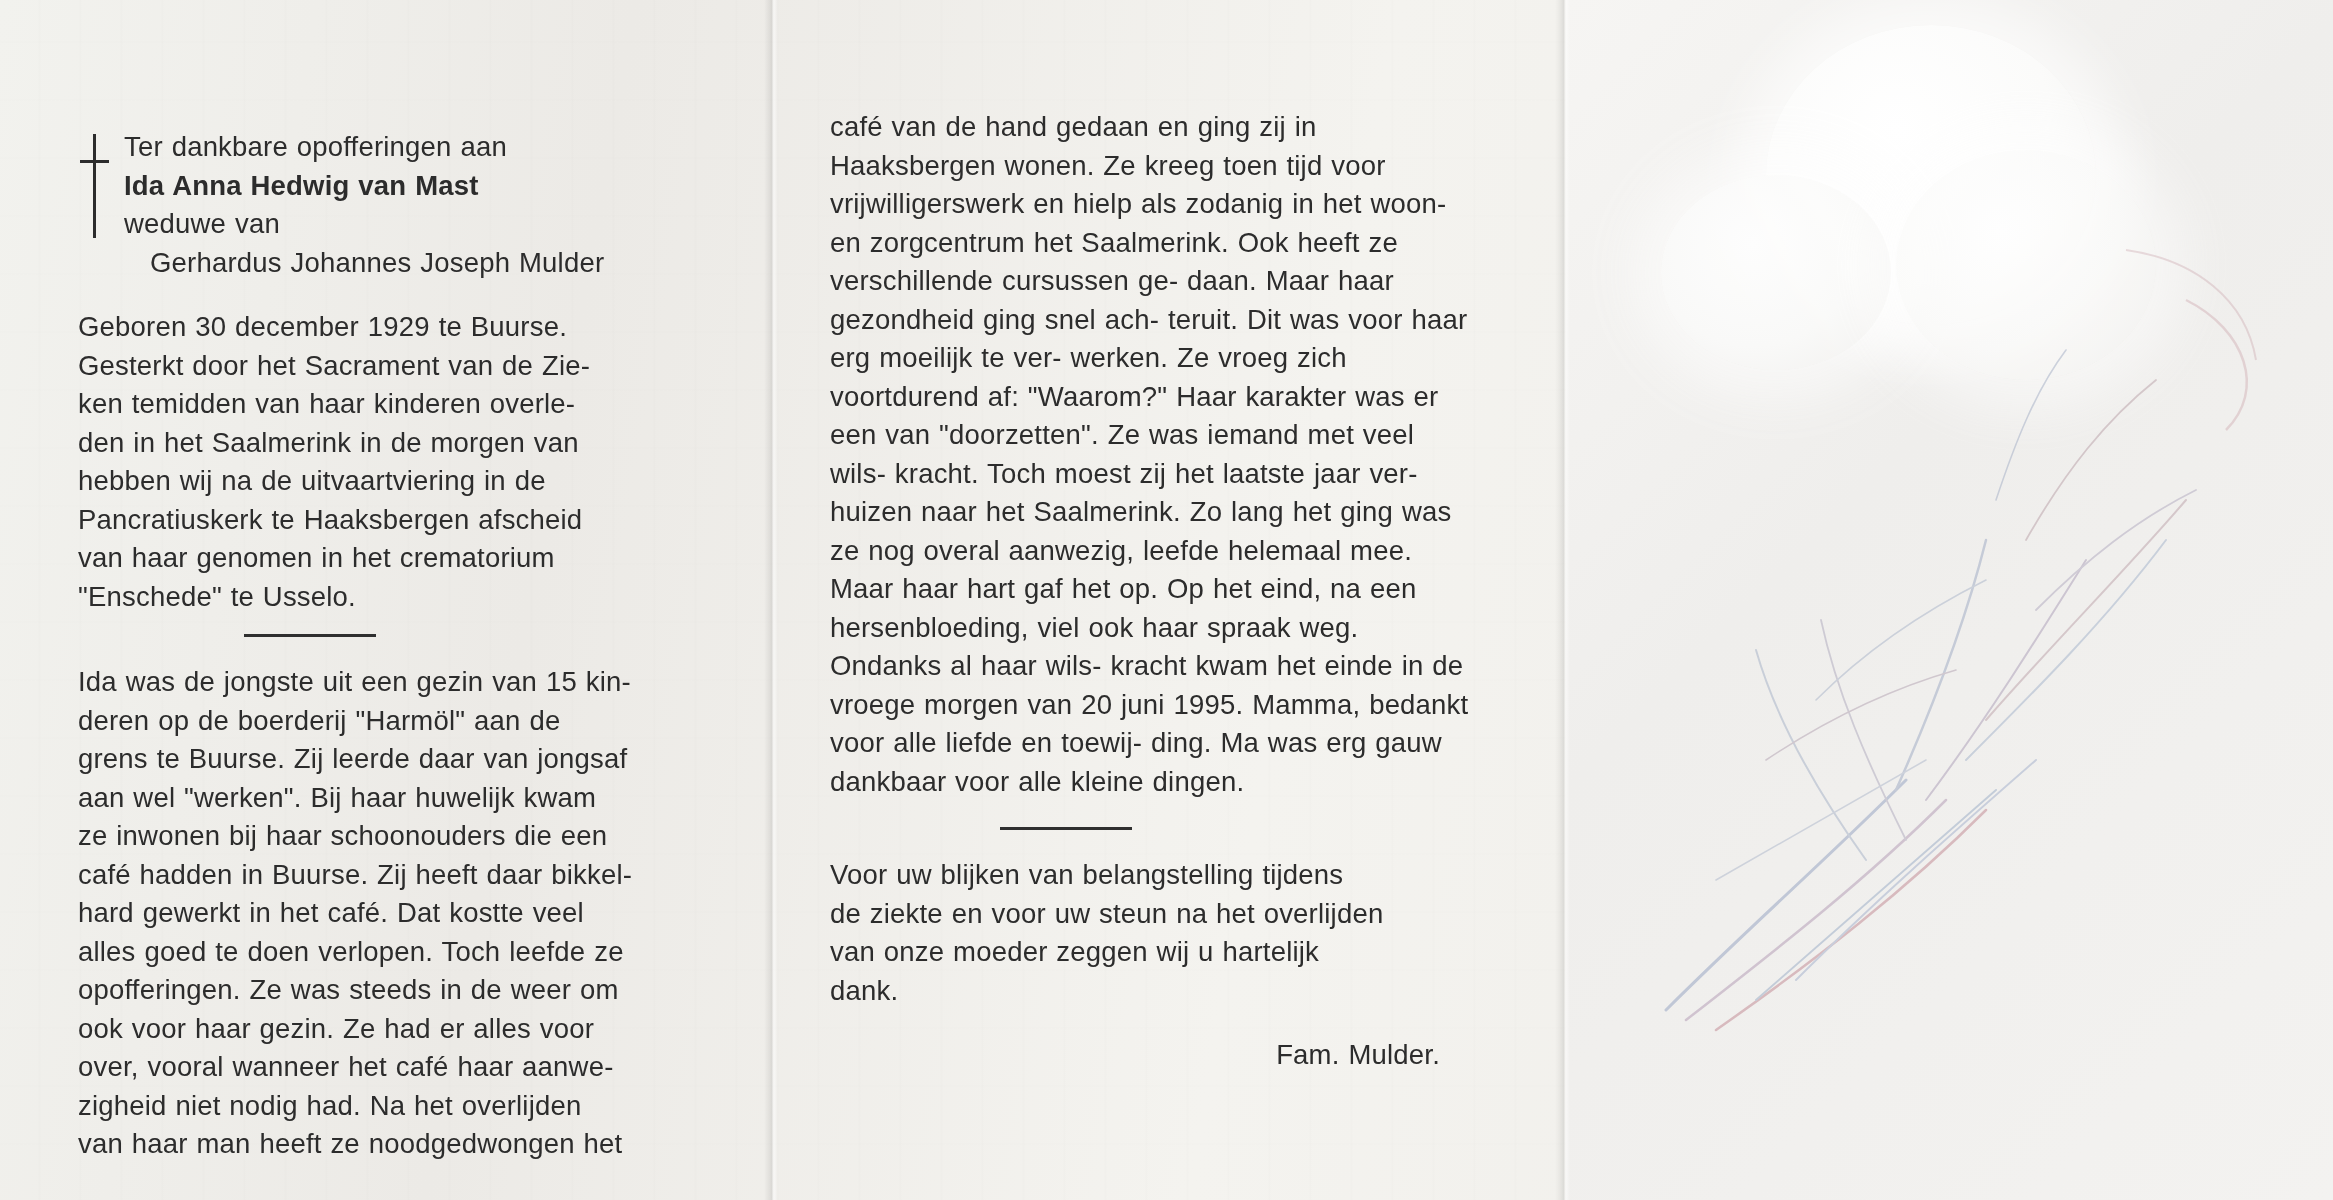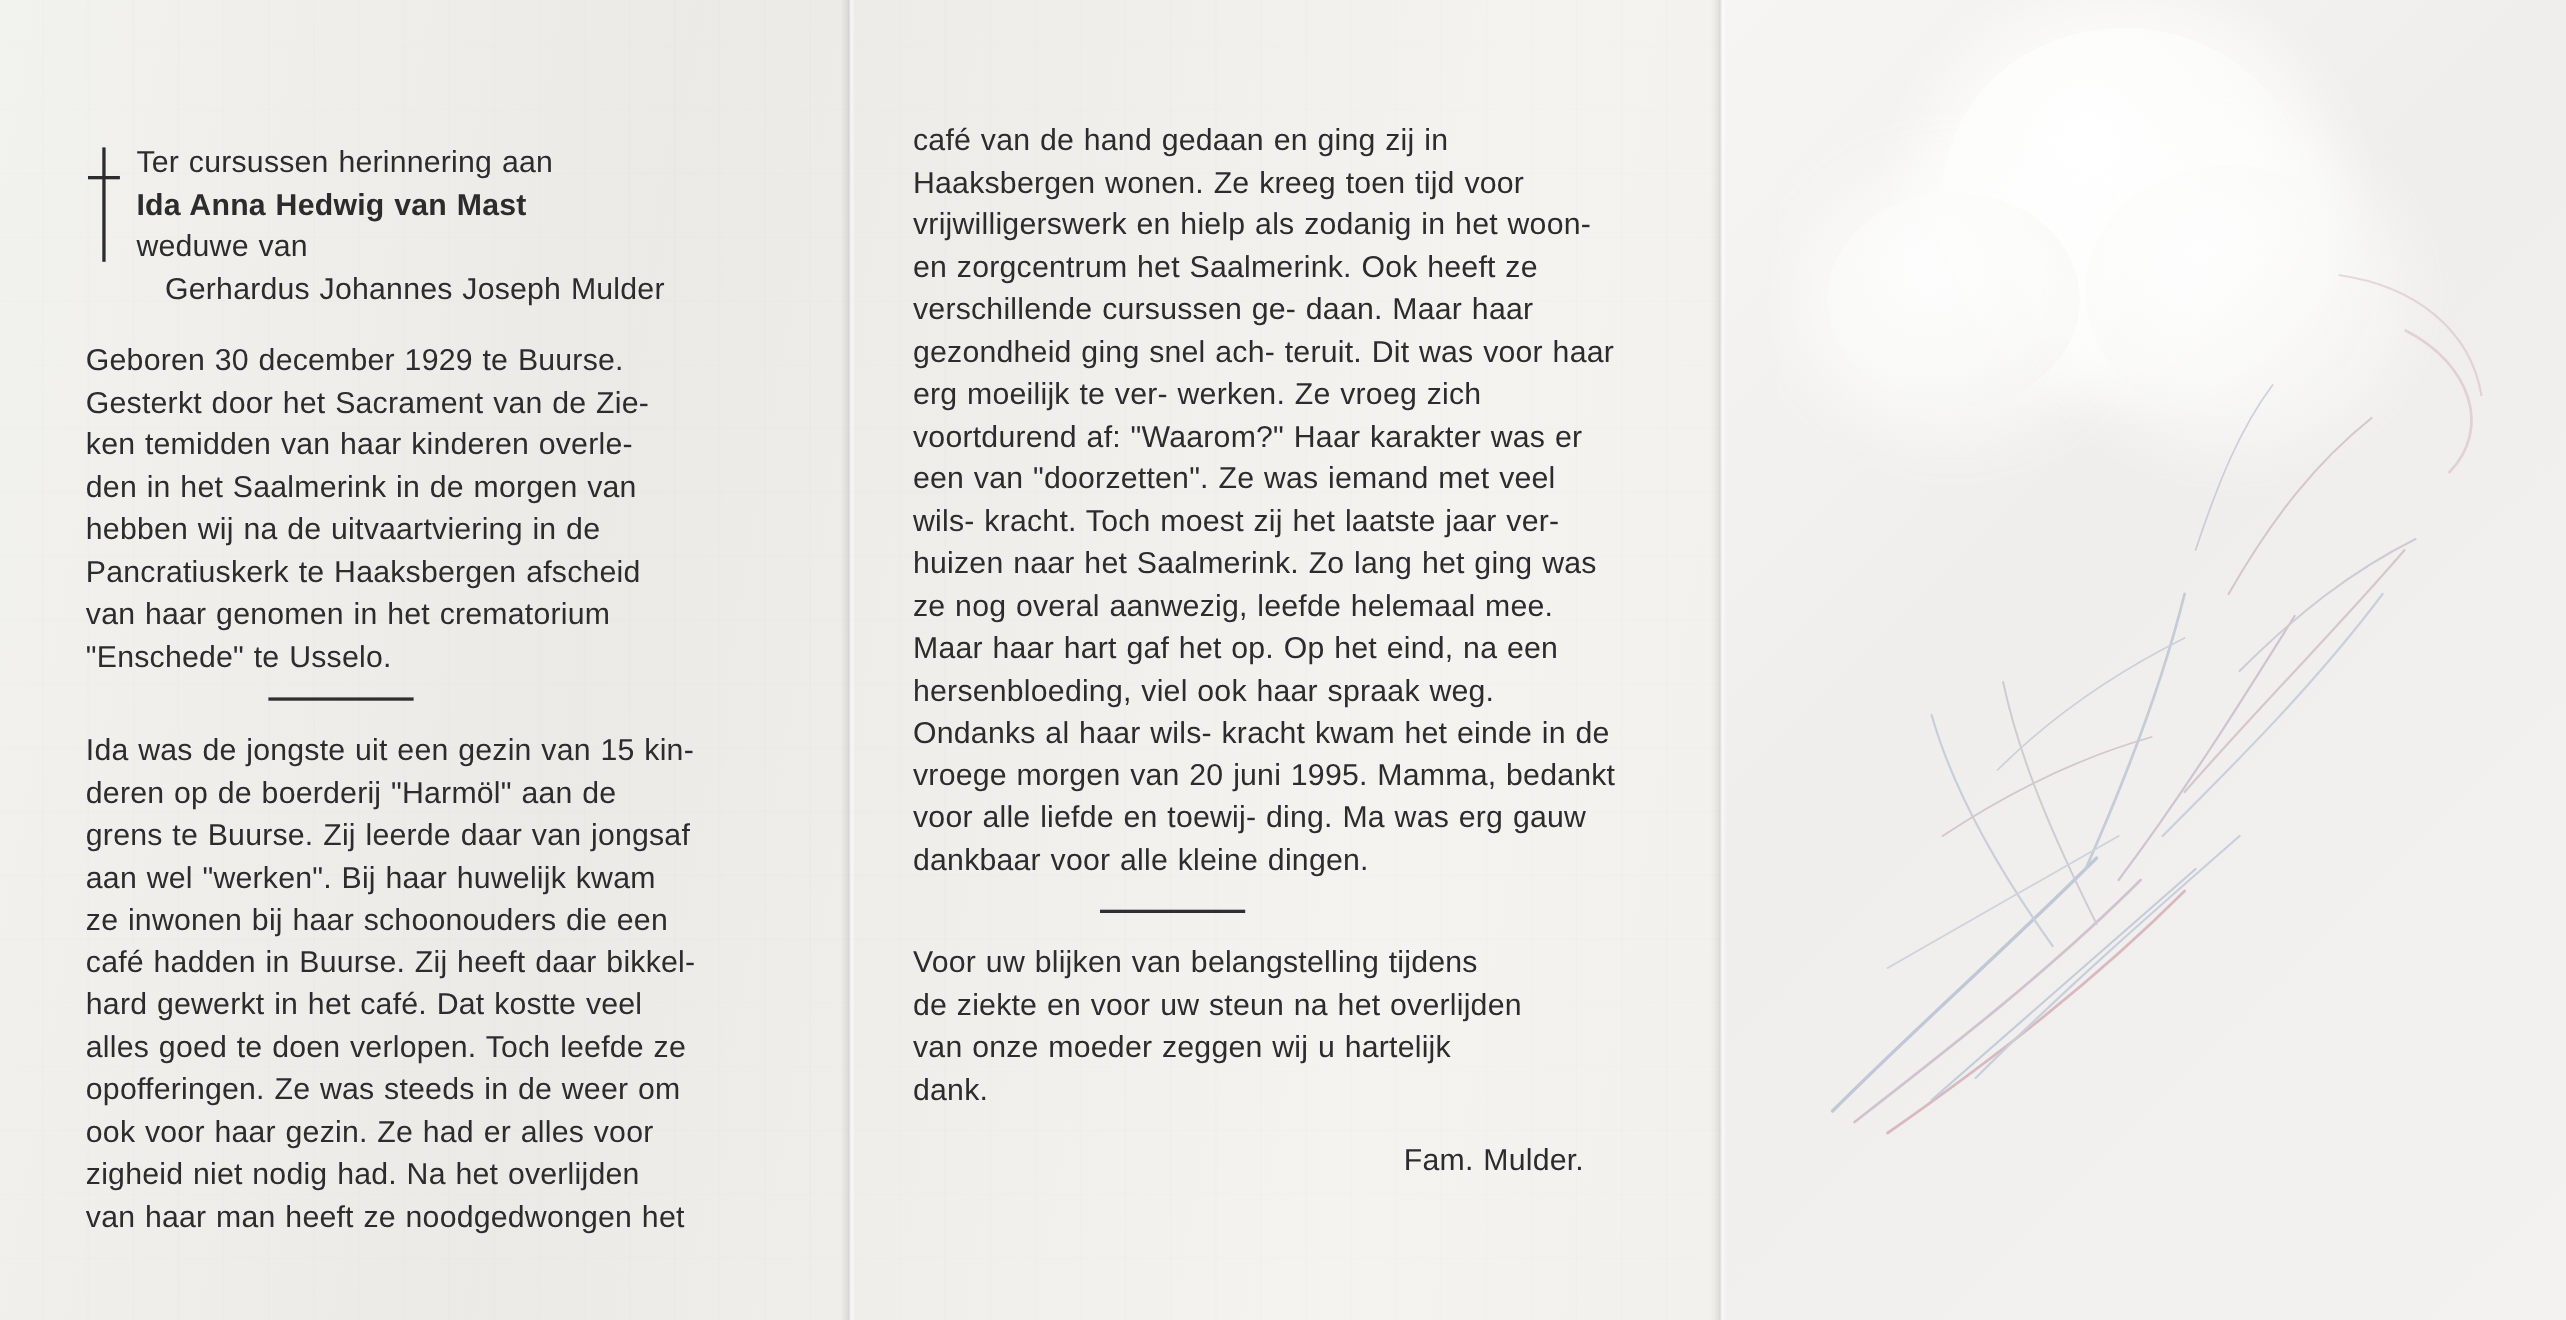--- a/index.html
+++ b/index.html
@@ -130,21 +130,21 @@
 
 <div class="card">
   <div class="paper-noise"></div>
 
   <div class="panel panel-left">
     <div class="text-col left-block">
 
       <div class="header-row">
         <div class="cross"></div>
         <div class="header-lines">
-          <span class="hl">Ter cursussen herinnering aan</span>
+          <span class="hl">Ter dankbare opofferingen aan</span>
           <span class="hl bold">Ida Anna Hedwig van Mast</span>
           <span class="hl">weduwe van</span>
           <span class="hl indent">Gerhardus Johannes Joseph Mulder</span>
         </div>
       </div>
 
       <div class="para">
         <span class="ln">Geboren 30 december 1929 te Buurse.</span>
         <span class="ln">Gesterkt door het Sacrament van de Zie-</span>
         <span class="ln">ken temidden van haar kinderen overle-</span>
@@ -161,20 +161,21 @@
         <span class="ln">Ida was de jongste uit een gezin van 15 kin-</span>
         <span class="ln">deren op de boerderij "Harmöl" aan de</span>
         <span class="ln">grens te Buurse. Zij leerde daar van jongsaf</span>
         <span class="ln">aan wel "werken". Bij haar huwelijk kwam</span>
         <span class="ln">ze inwonen bij haar schoonouders die een</span>
         <span class="ln">café hadden in Buurse. Zij heeft daar bikkel-</span>
         <span class="ln">hard gewerkt in het café. Dat kostte veel</span>
         <span class="ln">alles goed te doen verlopen. Toch leefde ze</span>
         <span class="ln">opofferingen. Ze was steeds in de weer om</span>
         <span class="ln">ook voor haar gezin. Ze had er alles voor</span>
+        <span class="ln">over, vooral wanneer het café haar aanwe-</span>
         <span class="ln">zigheid niet nodig had. Na het overlijden</span>
         <span class="ln">van haar man heeft ze noodgedwongen het</span>
       </div>
     </div>
   </div>
 
   <div class="panel panel-mid">
     <div class="text-col mid-block">
       <div>
         <span class="ln">café van de hand gedaan en ging zij in</span>

